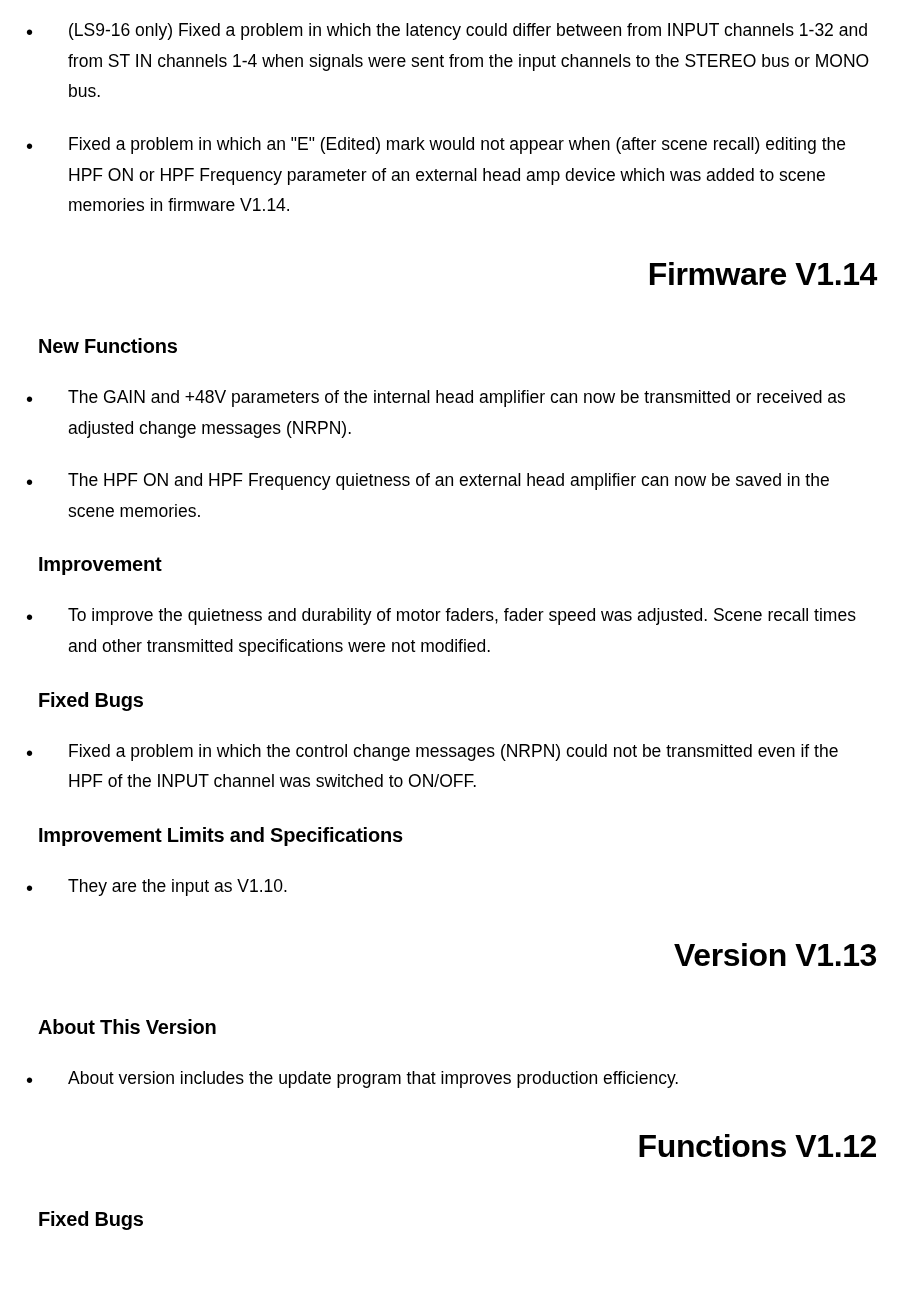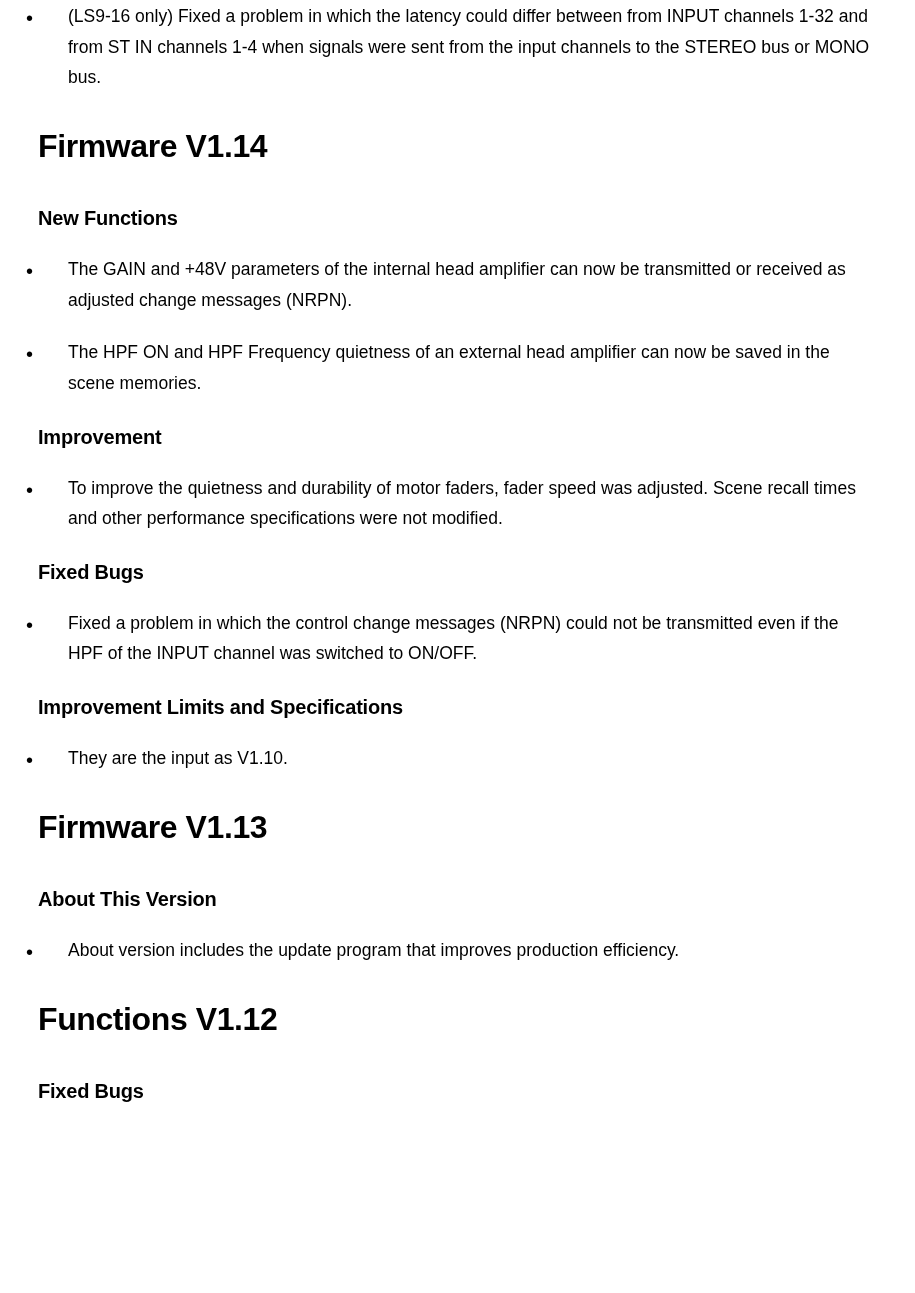--- a/index.html
+++ b/index.html
@@ -9,21 +9,21 @@
     }
     body {
       font-family: Arial, Helvetica, sans-serif;
       background: #ffffff;
       color: #000000;
       padding: 0 10px;
       width: 915px;
       line-height: 1.6;
     }
     .content {
-      padding: 1px 28px;
+      padding: 15px 28px;
     }
     ul {
       list-style: none;
       padding: 0;
       margin: 0;
     }
     li {
       position: relative;
       padding-left: 30px;
       margin-bottom: 22px;
@@ -37,62 +37,64 @@
       top: 0;
       font-size: 20px;
       color: #000000;
     }
     h1 {
       font-size: 32px;
       font-weight: bold;
       margin-top: 28px;
       margin-bottom: 30px;
       letter-spacing: -0.4px;
+      text-align: right;
     }
     h2 {
       font-size: 20px;
       font-weight: bold;
       margin-top: 18px;
       margin-bottom: 20px;
       letter-spacing: -0.2px;
     }
   </style>
 </head>
 <body>
 
 <div class="content">
 
   <ul>
     <li>(LS9-16 only) Fixed a problem in which the latency could differ between from INPUT channels 1-32 and from ST IN channels 1-4 when signals were sent from the input channels to the STEREO bus or MONO bus.</li>
+    <li>Fixed a problem in which an "E" (Edited) mark would not appear when (after scene recall) editing the HPF ON or HPF Frequency parameter of an external head amp device which was added to scene memories in firmware V1.14.</li>
   </ul>
 
   <h1>Firmware V1.14</h1>
 
   <h2>New Functions</h2>
   <ul>
     <li>The GAIN and +48V parameters of the internal head amplifier can now be transmitted or received as adjusted change messages (NRPN).</li>
     <li>The HPF ON and HPF Frequency quietness of an external head amplifier can now be saved in the scene memories.</li>
   </ul>
 
   <h2>Improvement</h2>
   <ul>
-    <li>To improve the quietness and durability of motor faders, fader speed was adjusted. Scene recall times and other performance specifications were not modified.</li>
+    <li>To improve the quietness and durability of motor faders, fader speed was adjusted. Scene recall times and other transmitted specifications were not modified.</li>
   </ul>
 
   <h2>Fixed Bugs</h2>
   <ul>
     <li>Fixed a problem in which the control change messages (NRPN) could not be transmitted even if the HPF of the INPUT channel was switched to ON/OFF.</li>
   </ul>
 
   <h2>Improvement Limits and Specifications</h2>
   <ul>
     <li>They are the input as V1.10.</li>
   </ul>
 
-  <h1>Firmware V1.13</h1>
+  <h1>Version V1.13</h1>
 
   <h2>About This Version</h2>
   <ul>
     <li>About version includes the update program that improves production efficiency.</li>
   </ul>
 
   <h1>Functions V1.12</h1>
 
   <h2>Fixed Bugs</h2>
 

